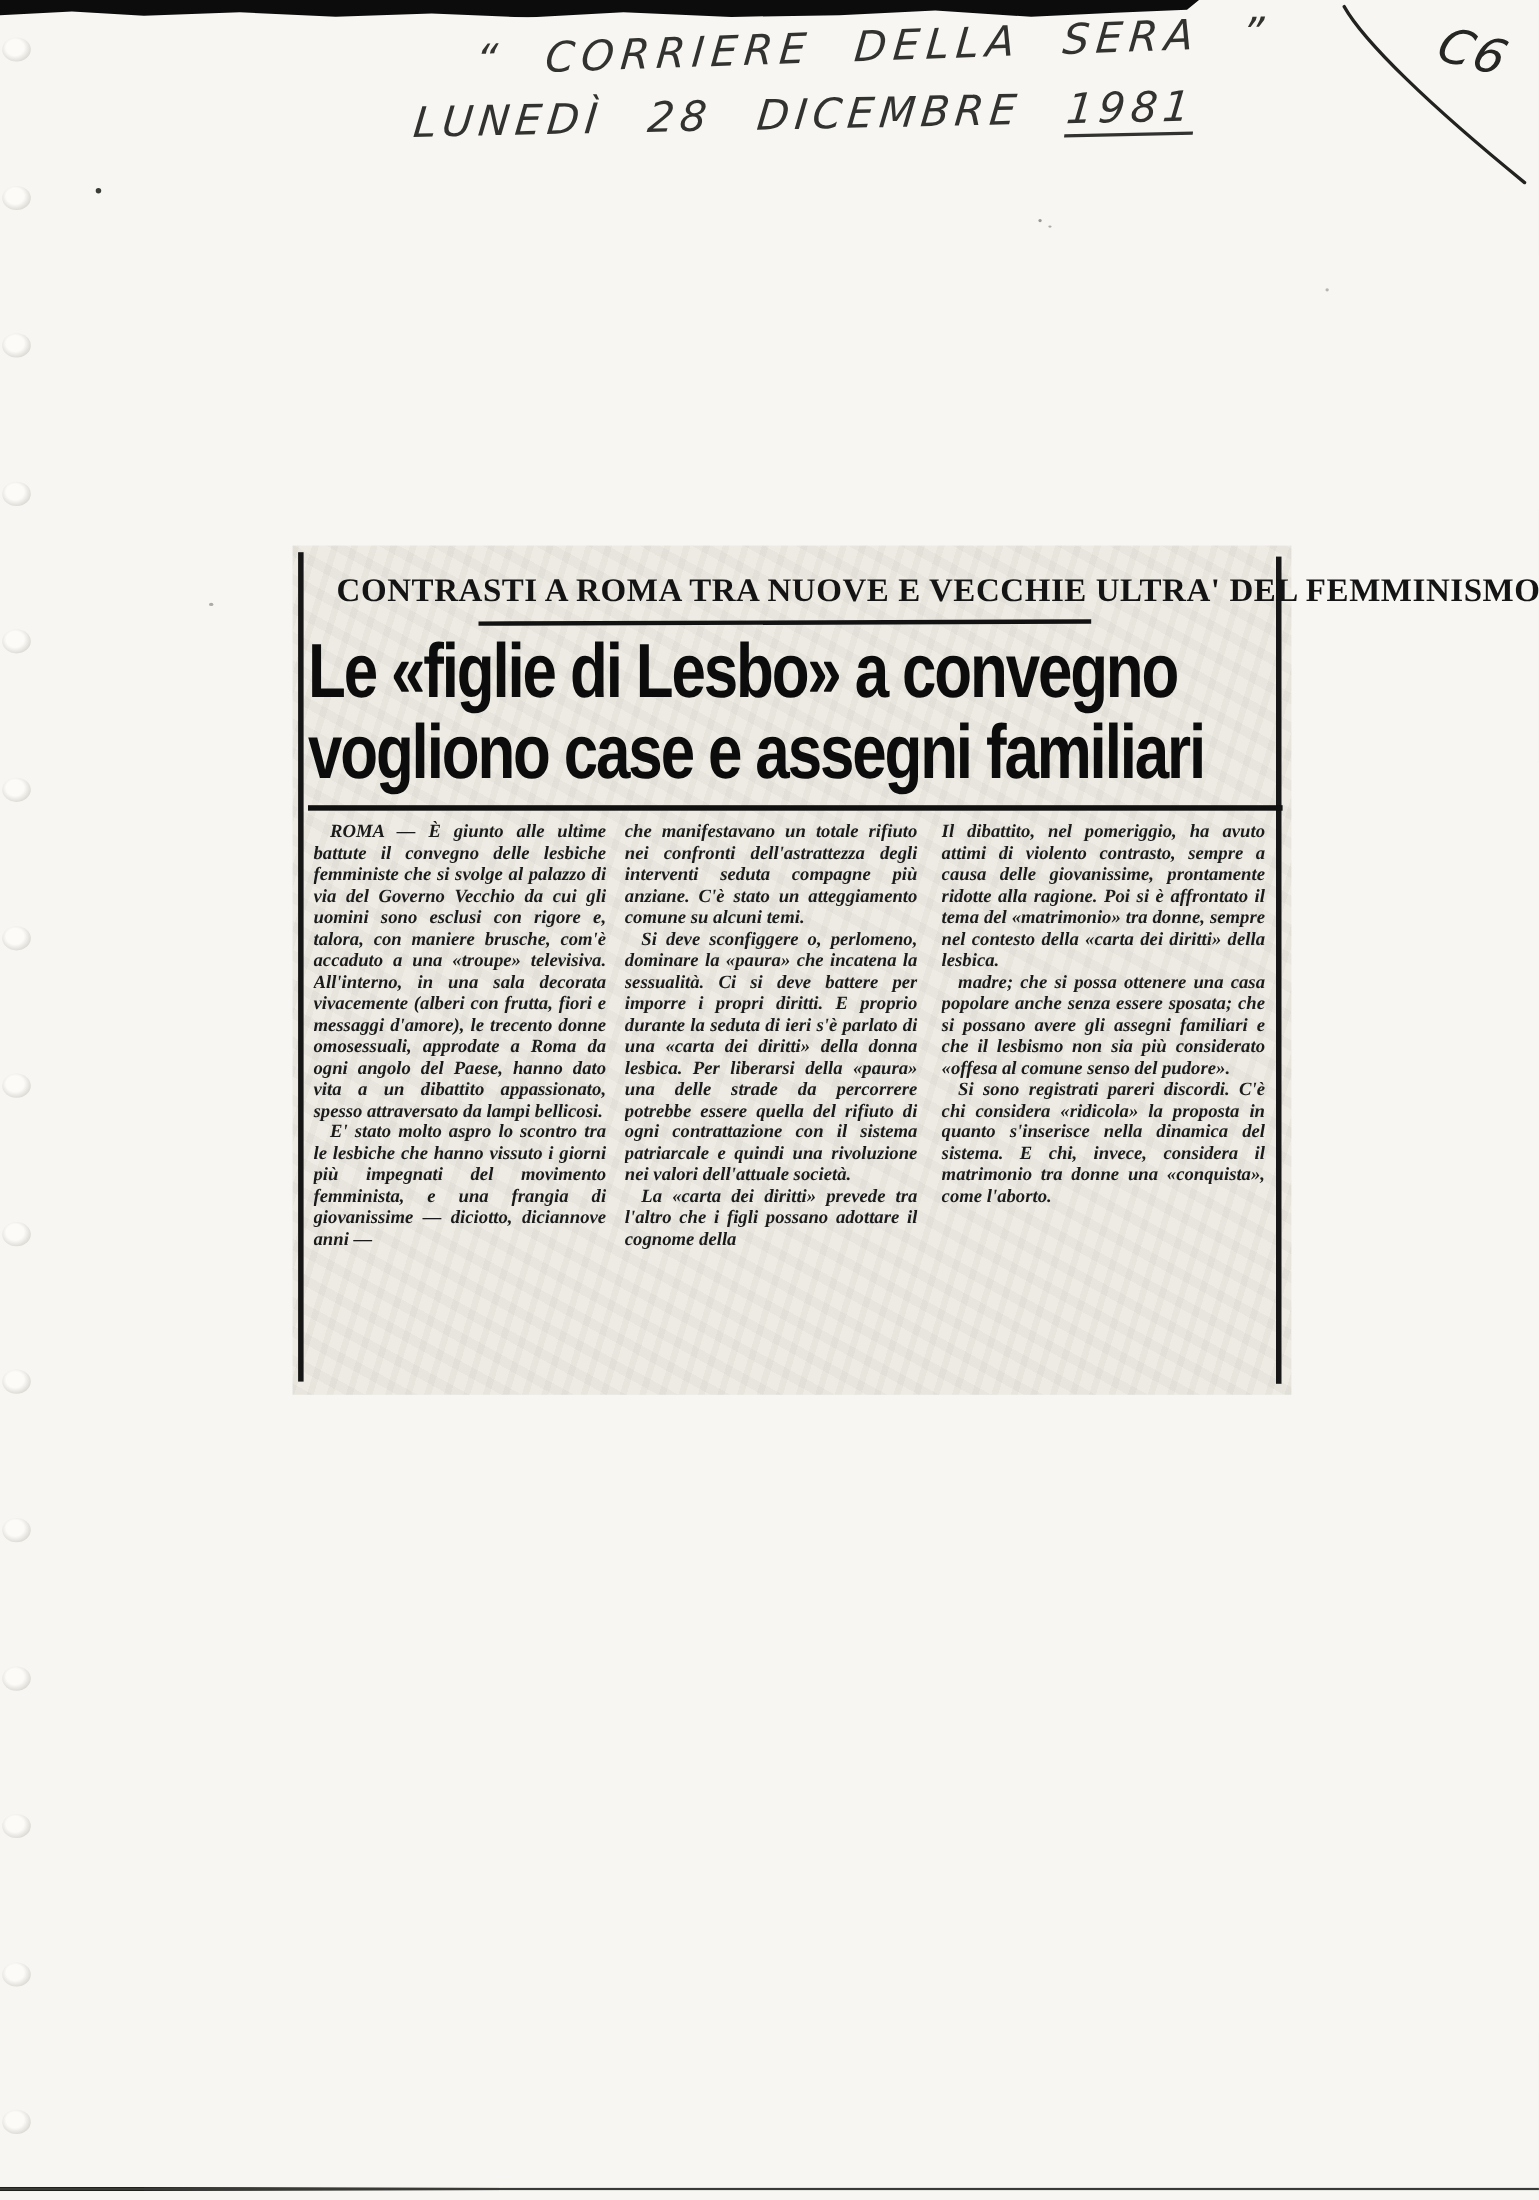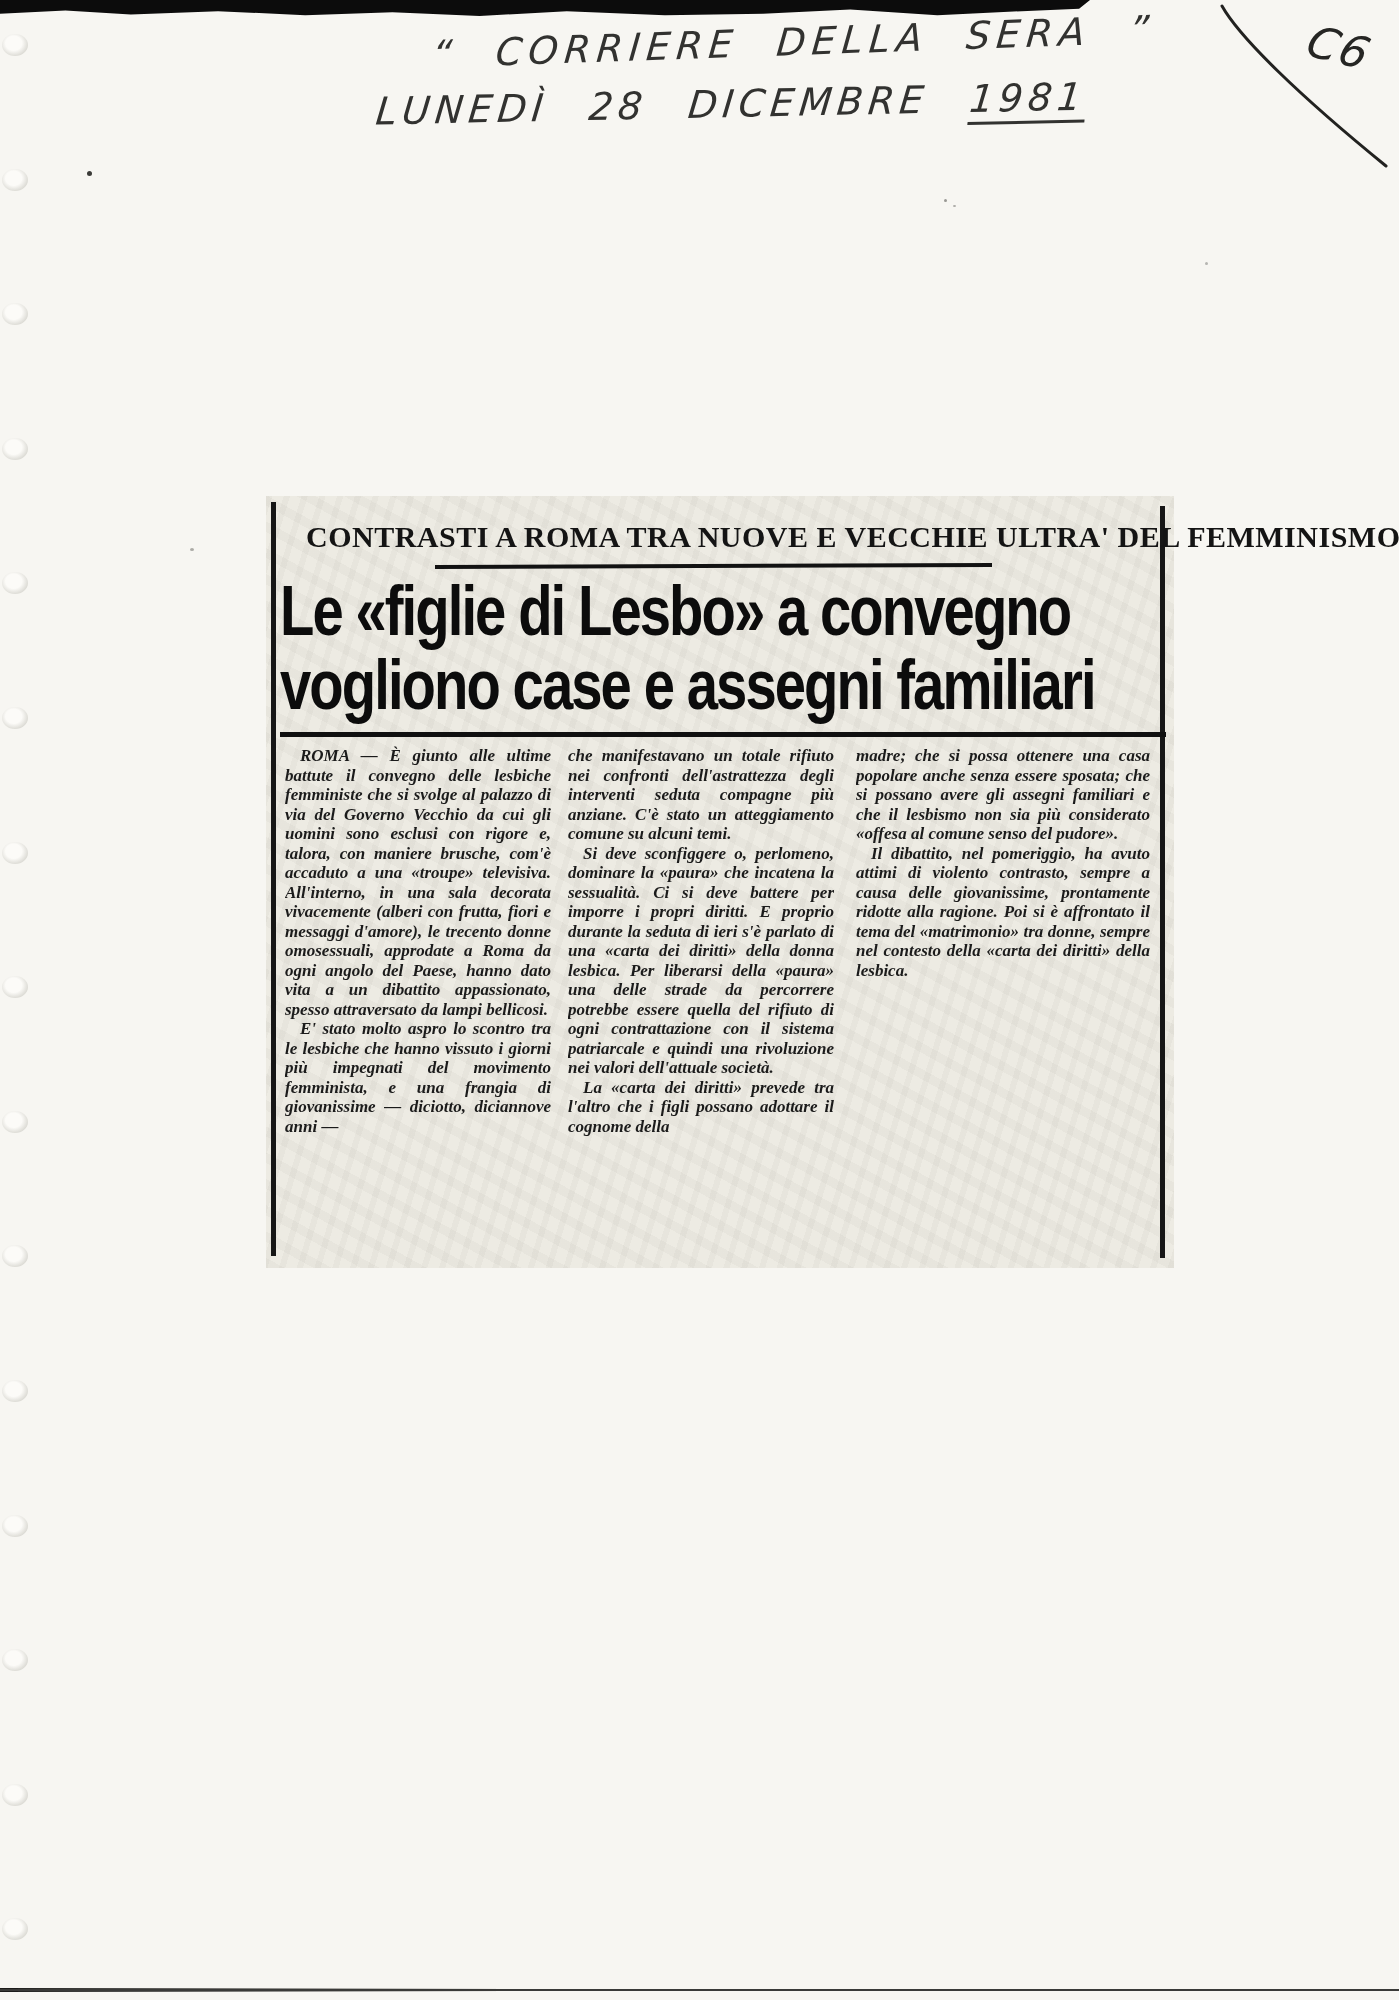--- a/index.html
+++ b/index.html
@@ -146,22 +146,23 @@
         <p class="para">E' stato molto aspro lo scontro tra le lesbiche che hanno vissuto i giorni più impegnati del movimento femminista, e una frangia di giovanissime — diciotto, diciannove anni —</p>
       </div>
     <div class="col-sep sep-1"></div>
     <div class="col col-2 continued">
         <p class="para">che manifestavano un totale rifiuto nei confronti dell'astrattezza degli interventi seduta compagne più anziane. C'è stato un atteggiamento comune su alcuni temi.</p>
         <p class="para">Si deve sconfiggere o, perlomeno, dominare la «paura» che incatena la sessualità. Ci si deve battere per imporre i propri diritti. E proprio durante la seduta di ieri s'è parlato di una «carta dei diritti» della donna lesbica. Per liberarsi della «paura» una delle strade da percorrere potrebbe essere quella del rifiuto di ogni contrattazione con il sistema patriarcale e quindi una rivoluzione nei valori dell'attuale società.</p>
         <p class="para">La «carta dei diritti» prevede tra l'altro che i figli possano adottare il cognome della</p>
       </div>
     <div class="col-sep sep-2"></div>
     <div class="col col-3 continued">
+        <p class="para">Il dibattito, nel pomeriggio, ha avuto attimi di violento contrasto, sempre a causa delle giovanissime, prontamente ridotte alla ragione. Poi si è affrontato il tema del «matrimonio» tra donne, sempre nel contesto della «carta dei diritti» della lesbica.</p>
         <p class="para">madre; che si possa ottenere una casa popolare anche senza essere sposata; che si possano avere gli assegni familiari e che il lesbismo non sia più considerato «offesa al comune senso del pudore».</p>
-        <p class="para">Il dibattito, nel pomeriggio, ha avuto attimi di violento contrasto, sempre a causa delle giovanissime, prontamente ridotte alla ragione. Poi si è affrontato il tema del «matrimonio» tra donne, sempre nel contesto della «carta dei diritti» della lesbica.</p>
+        <p class="para">Si sono registrati pareri discordi. C'è chi considera «ridicola» la proposta in quanto s'inserisce nella dinamica del sistema. E chi, invece, considera il matrimonio tra donne una «conquista», come l'aborto.</p>
       </div>
 
   </div>
 
   <div class="bottom-line-left"></div>
   <div class="bottom-line"></div>
 
 </div>
 
 </body></html>

